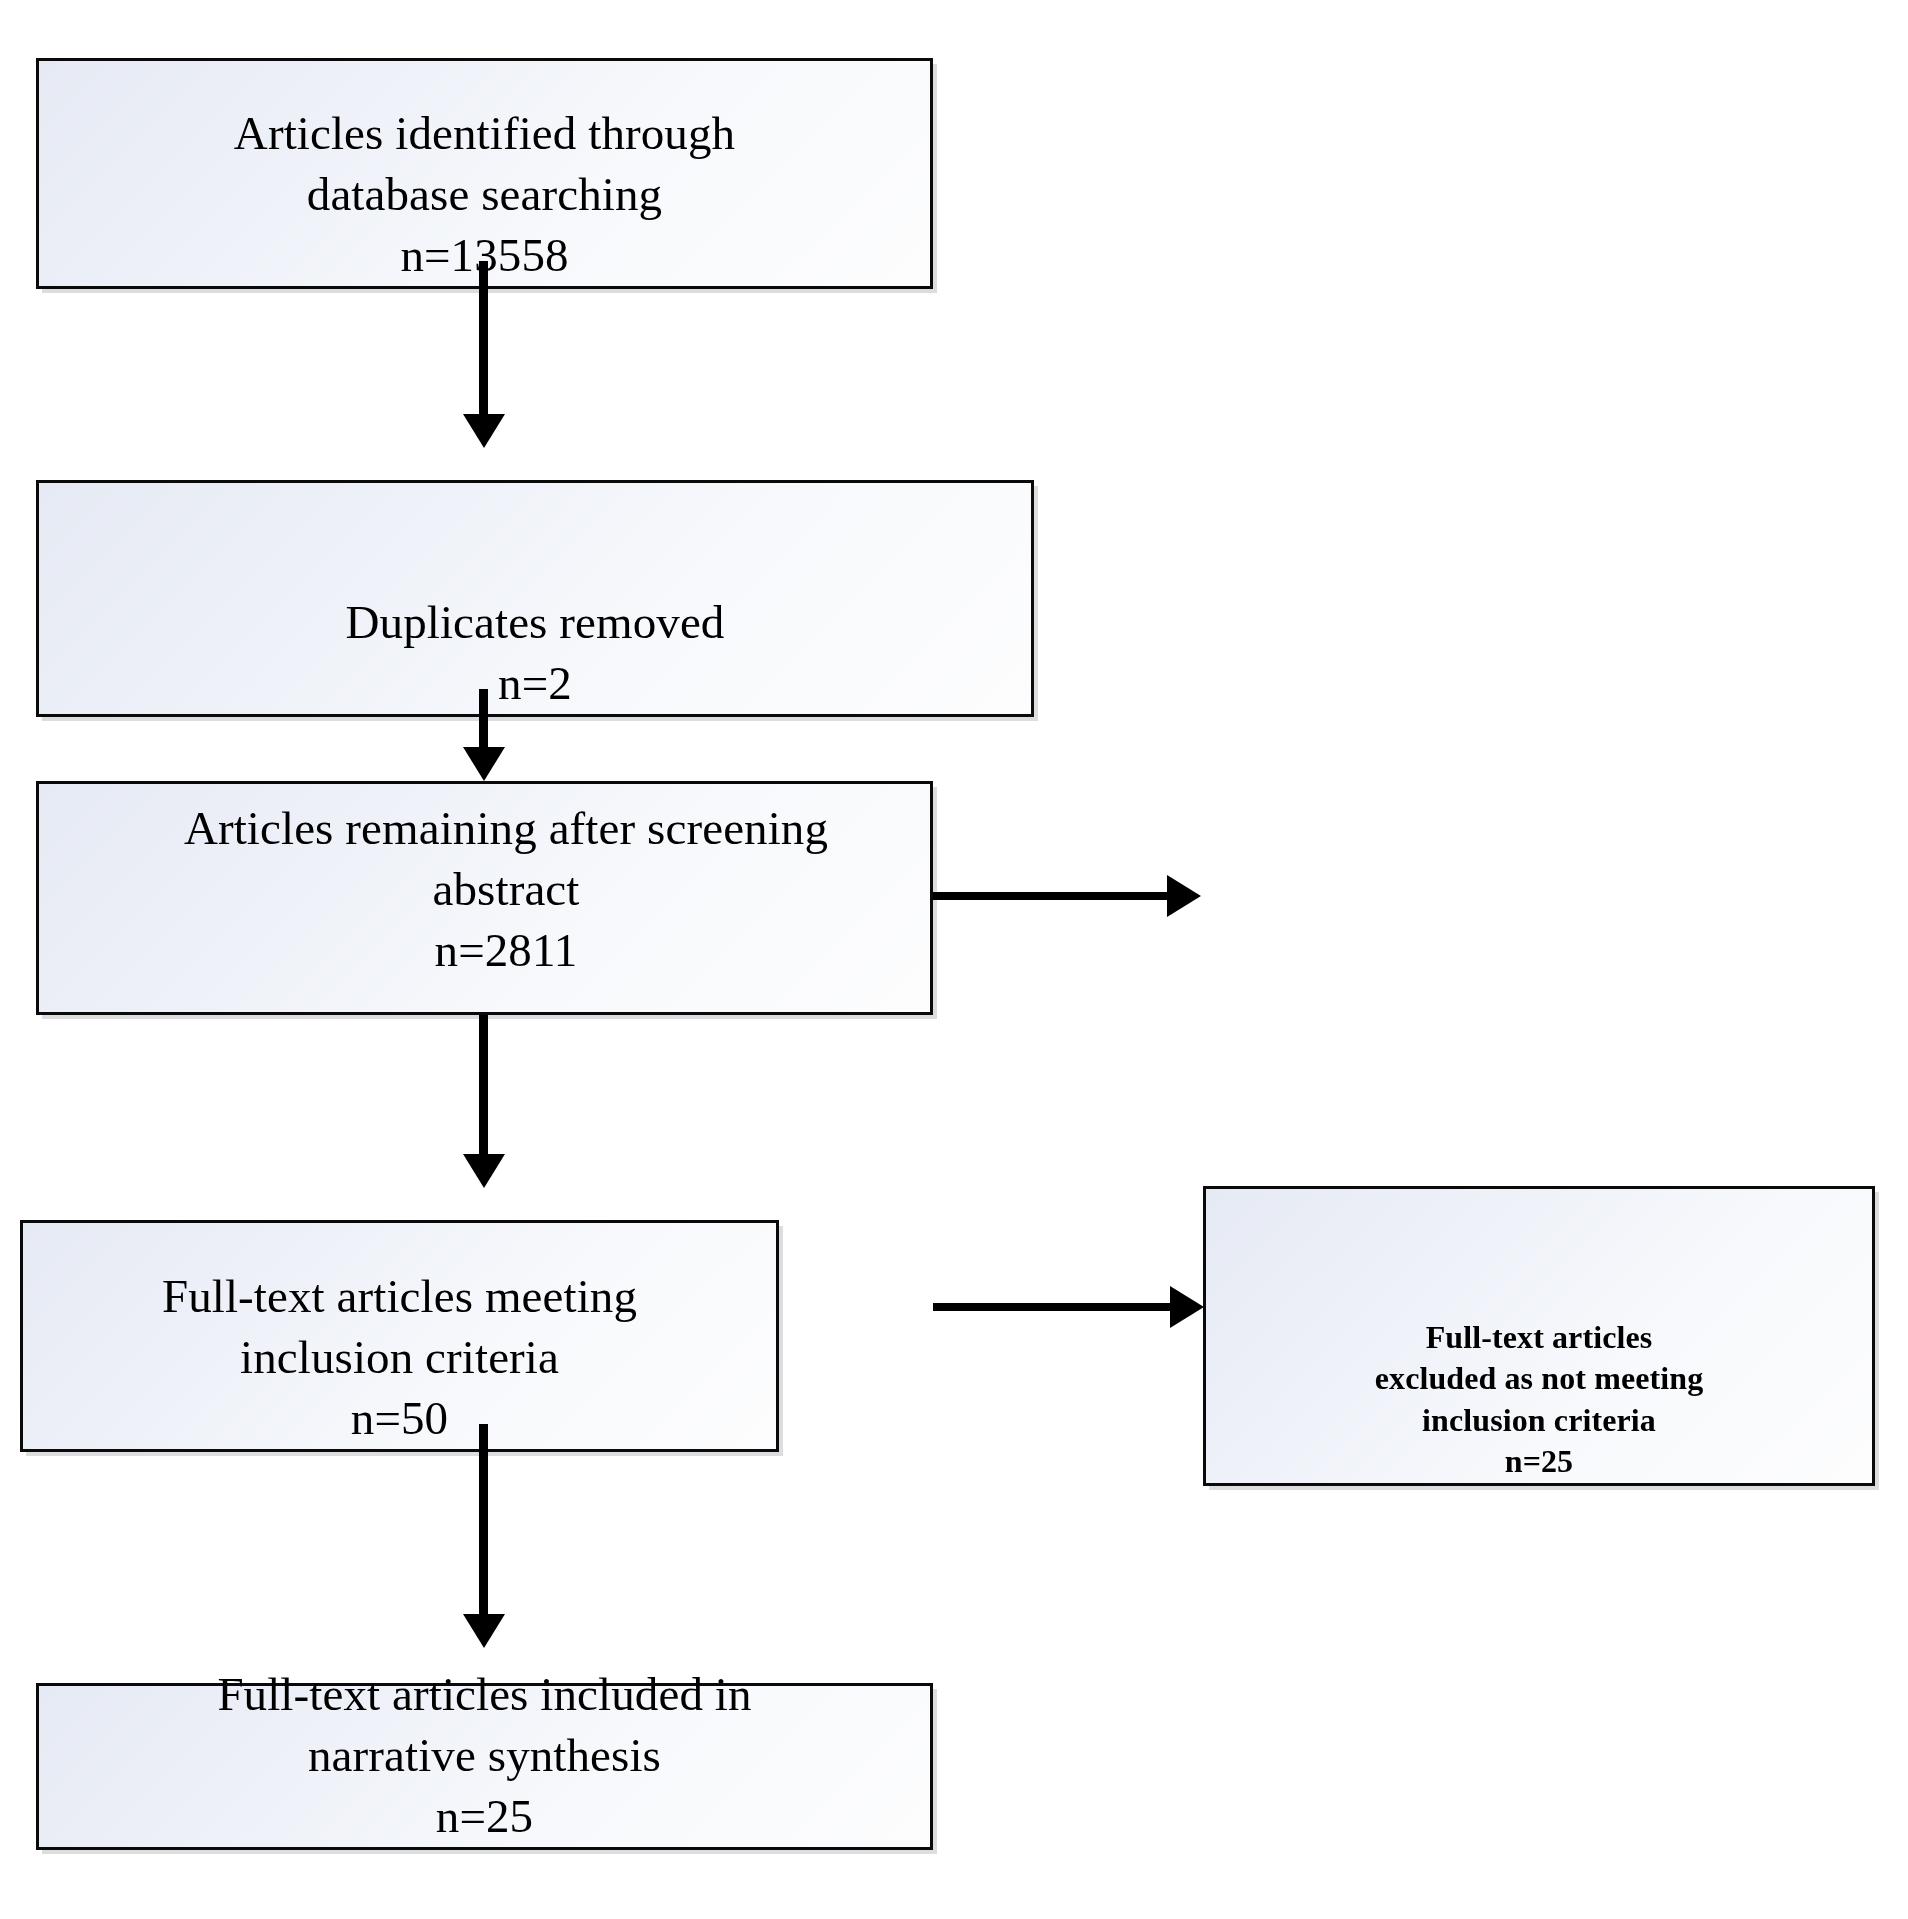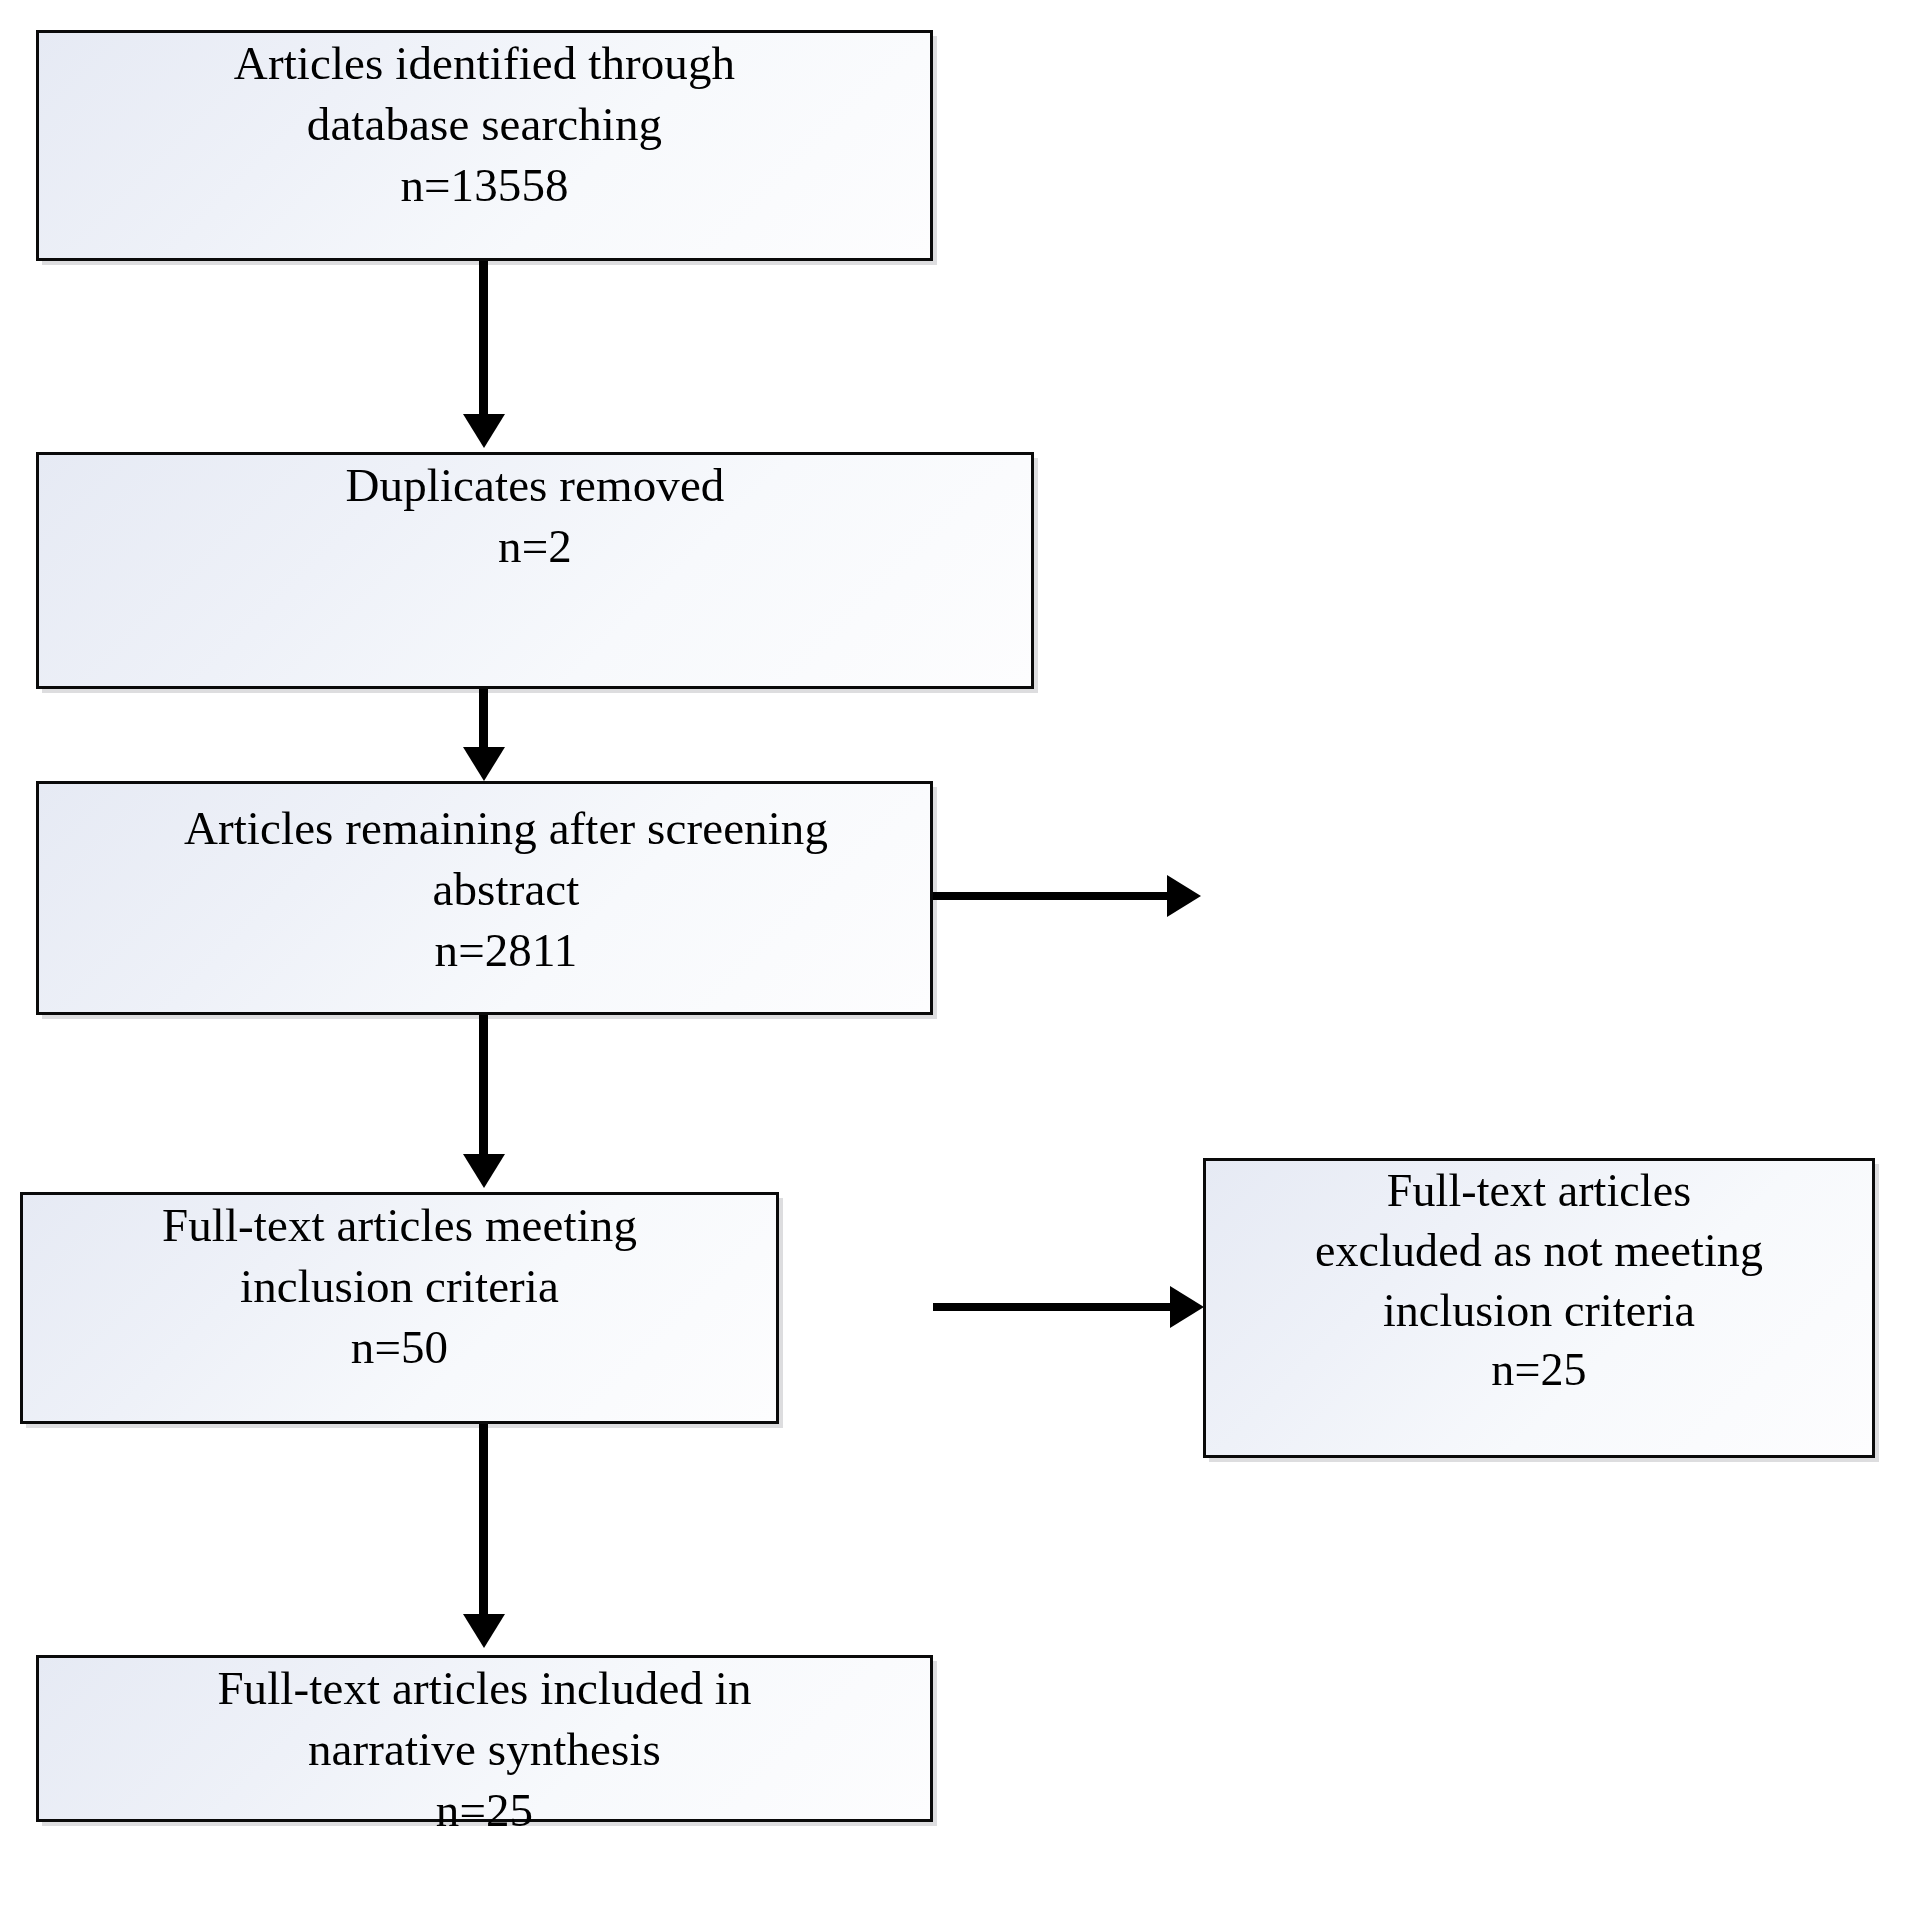--- a/index.html
+++ b/index.html
@@ -31,27 +31,27 @@
     line-height: 1.30;
     text-align: center;
     letter-spacing: 0.1px;
   }
   .node .txt {
     width: 100%;
     padding: 0 14px;
     box-sizing: border-box;
     white-space: pre-line;
   }
-  .node.v-center { align-items: flex-start; }
+  .node.v-center { align-items: flex-end; margin-top: 28px; }
   .node.v-top    { align-items: flex-start; }
   .node.v-top .txt { padding-top: 14px; margin-left: 43px; }
 
   
   .fs-a { font-size: 47px; }
-  .fs-b { font-size: 46px; }
+  .fs-b { font-size: 32px; font-weight: bold; }
 
   
   .vstem {
     position: absolute;
     background: #000000;
   }
   .hstem {
     position: absolute;
     background: #000000;
   }

